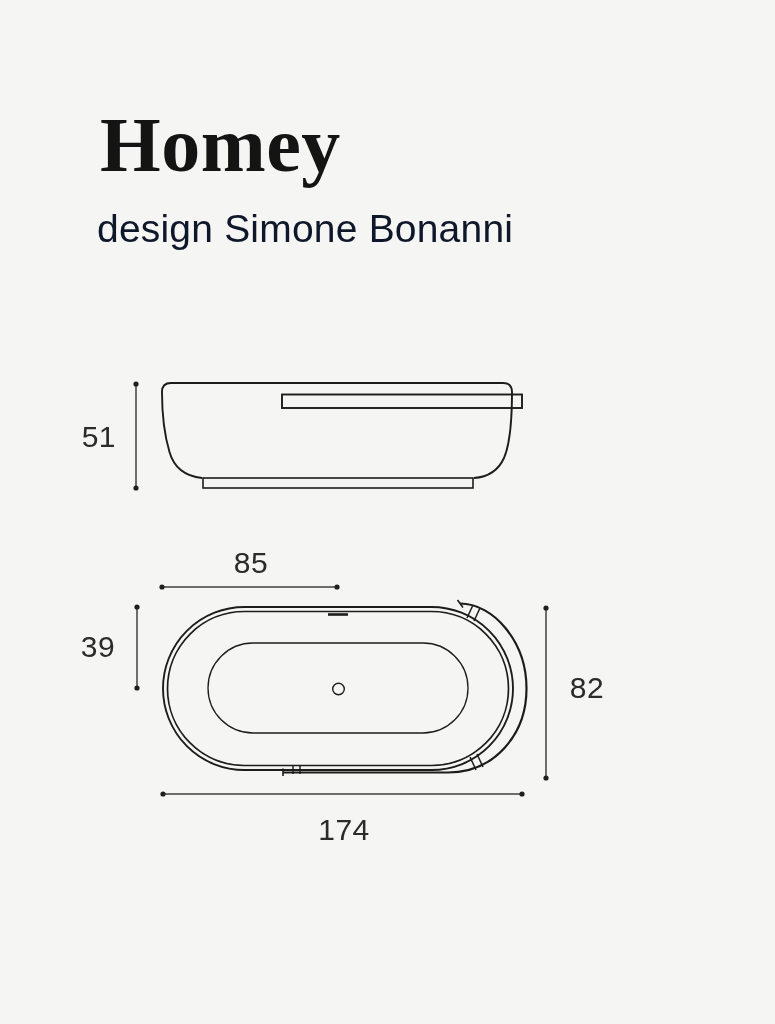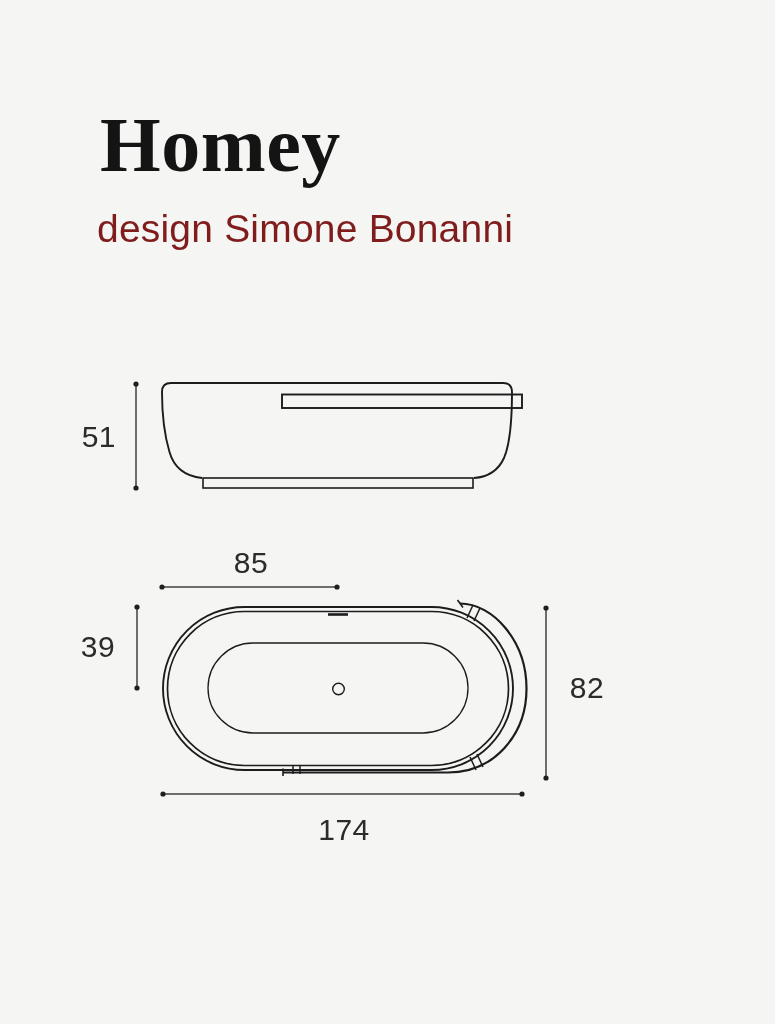--- a/index.html
+++ b/index.html
@@ -24,21 +24,21 @@
     letter-spacing: 0.5px;
   }
   .page-subtitle {
     position: absolute;
     left: 97px;
     top: 204px;
     font-family: "Liberation Sans", sans-serif;
     font-weight: 400;
     font-size: 39px;
     line-height: 49px;
-    color: #7f1d1d;
+    color: #0f172a;
     letter-spacing: 0.2px;
   }
   svg.drawing { position: absolute; left: 0; top: 0; }
   .outline { fill: none; stroke: #1c1c1c; }
   .dim-line { stroke: #3f3f3f; stroke-width: 1.5; }
   .dim-dot  { fill: #1f1f1f; }
   .dim-text {
     font-family: "Liberation Sans", sans-serif;
     font-size: 30px;
     fill: #2b2b2b;

